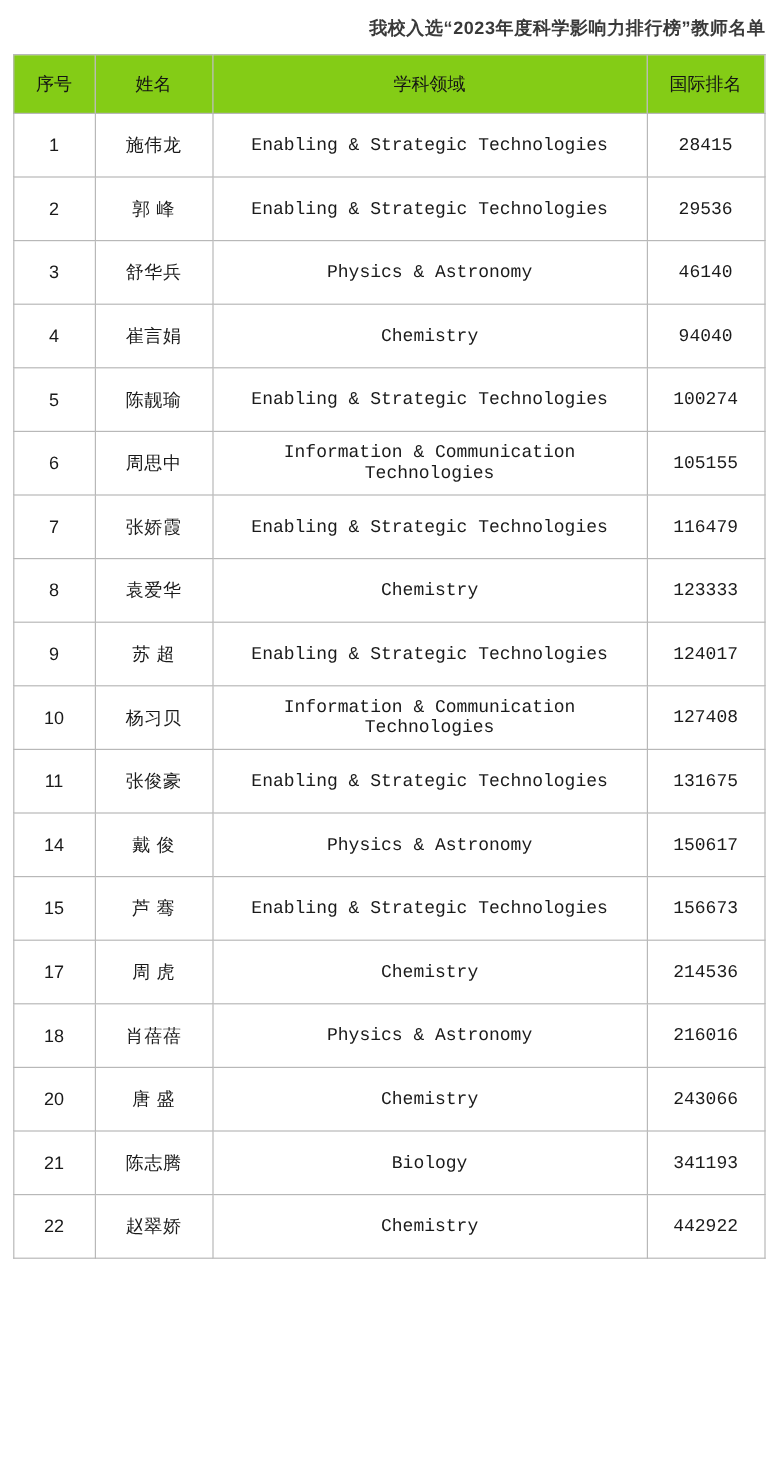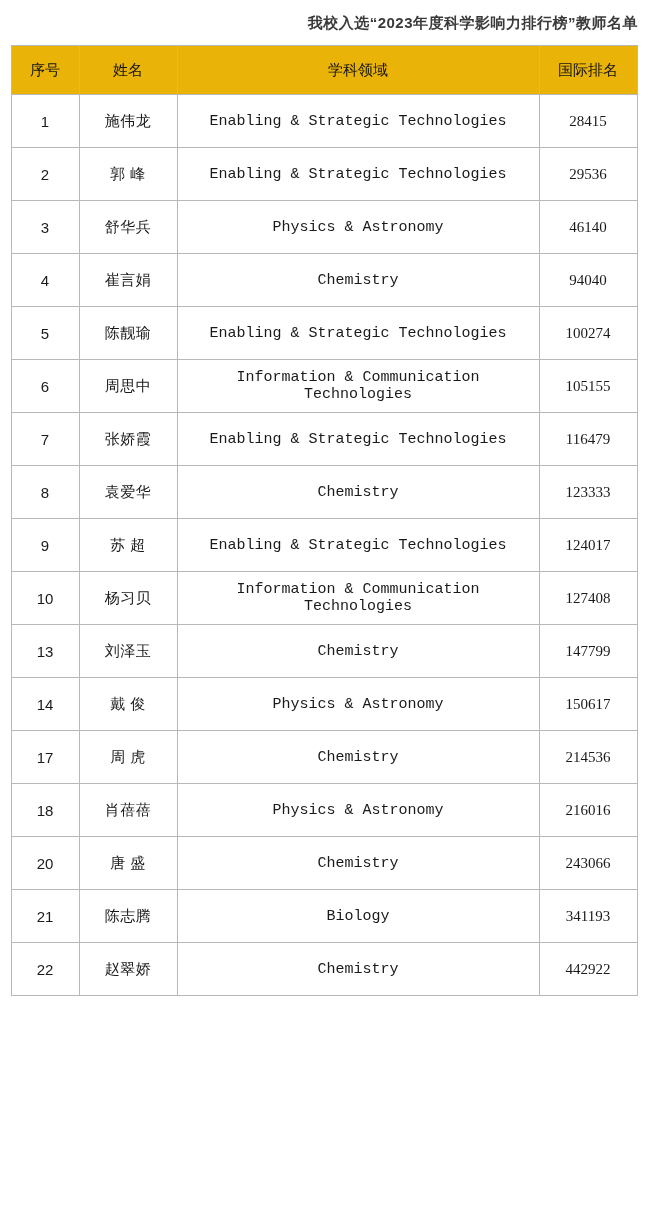--- a/index.html
+++ b/index.html
@@ -34,21 +34,21 @@
     table-layout: fixed;
   }
   table.roster th, table.roster td {
     border: 1px solid #b8b8b8;
     text-align: center;
     vertical-align: middle;
     font-size: 15px;
     color: #1a1a1a;
   }
   table.roster thead th {
-    background: #eab308;
+    background: #84cc16;
     height: 46px;
     font-weight: normal;
     font-family: "Liberation Sans", sans-serif;
     font-size: 15px;
     color: #141414;
   }
   table.roster tbody td {
     height: 50px;
     background: #ffffff;
   }
@@ -64,21 +64,21 @@
   td.name {
     font-family: "Liberation Sans", sans-serif;
     font-size: 15px;
     letter-spacing: 0.5px;
   }
   td.field {
     font-family: Liberation Mono, monospace;
     font-size: 15px;
   }
   td.rank {
-    font-family: Liberation Serif, serif;
+    font-family: Liberation Mono, monospace;
     font-size: 15px;
   }
 </style>
 </head>
 <body>
 
 <div class="page">
 
   <div class="doc-title">我校入选“2023年度科学影响力排行榜”教师名单</div>
 
@@ -152,32 +152,38 @@
         <td class="field">Enabling &amp; Strategic Technologies</td>
         <td class="rank">124017</td>
       </tr>
       <tr>
         <td class="idx">10</td>
         <td class="name">杨习贝</td>
         <td class="field">Information &amp; Communication Technologies</td>
         <td class="rank">127408</td>
       </tr>
       <tr>
-        <td class="idx">13</td>
-        <td class="name">刘泽玉</td>
-        <td class="field">Chemistry</td>
-        <td class="rank">147799</td>
+        <td class="idx">11</td>
+        <td class="name">张俊豪</td>
+        <td class="field">Enabling &amp; Strategic Technologies</td>
+        <td class="rank">131675</td>
       </tr>
       <tr>
         <td class="idx">14</td>
         <td class="name">戴 俊</td>
         <td class="field">Physics &amp; Astronomy</td>
         <td class="rank">150617</td>
       </tr>
       <tr>
+        <td class="idx">15</td>
+        <td class="name">芦 骞</td>
+        <td class="field">Enabling &amp; Strategic Technologies</td>
+        <td class="rank">156673</td>
+      </tr>
+      <tr>
         <td class="idx">17</td>
         <td class="name">周 虎</td>
         <td class="field">Chemistry</td>
         <td class="rank">214536</td>
       </tr>
       <tr>
         <td class="idx">18</td>
         <td class="name">肖蓓蓓</td>
         <td class="field">Physics &amp; Astronomy</td>
         <td class="rank">216016</td>

